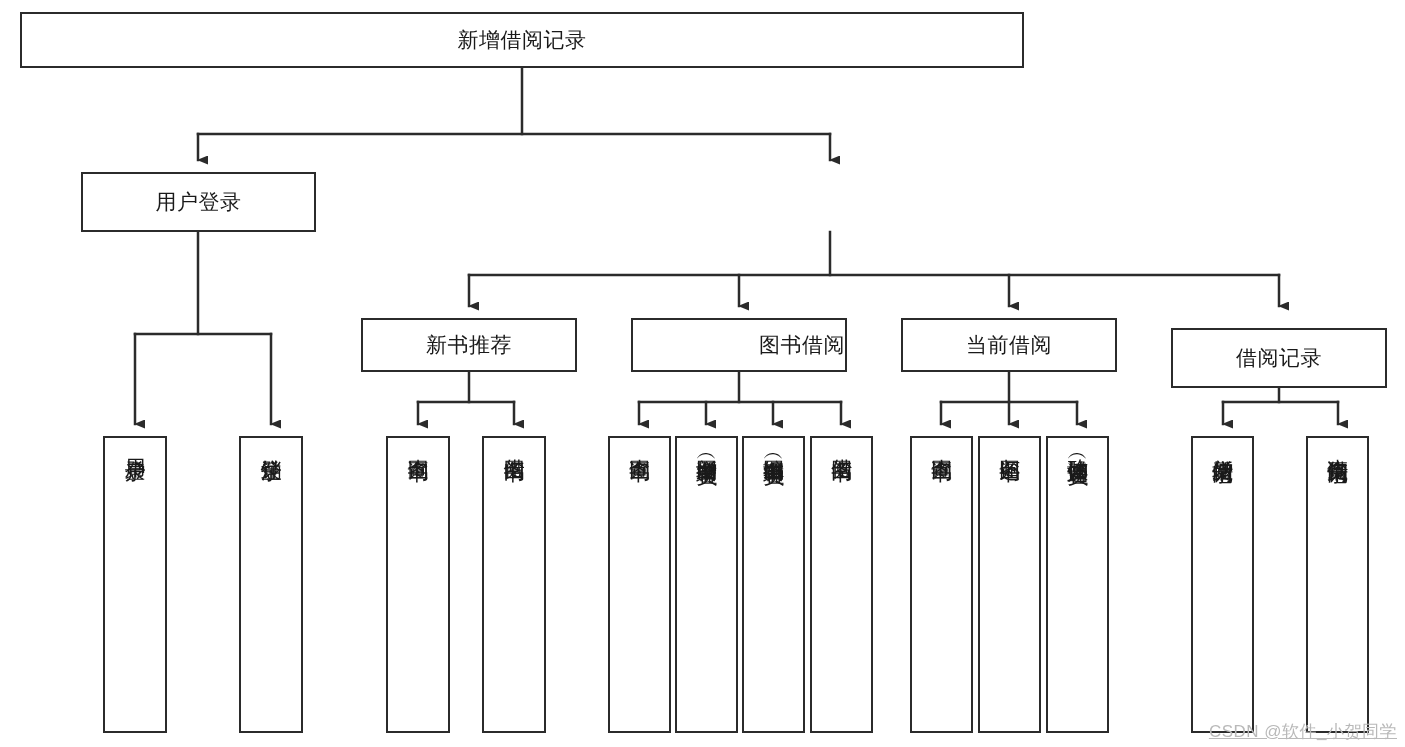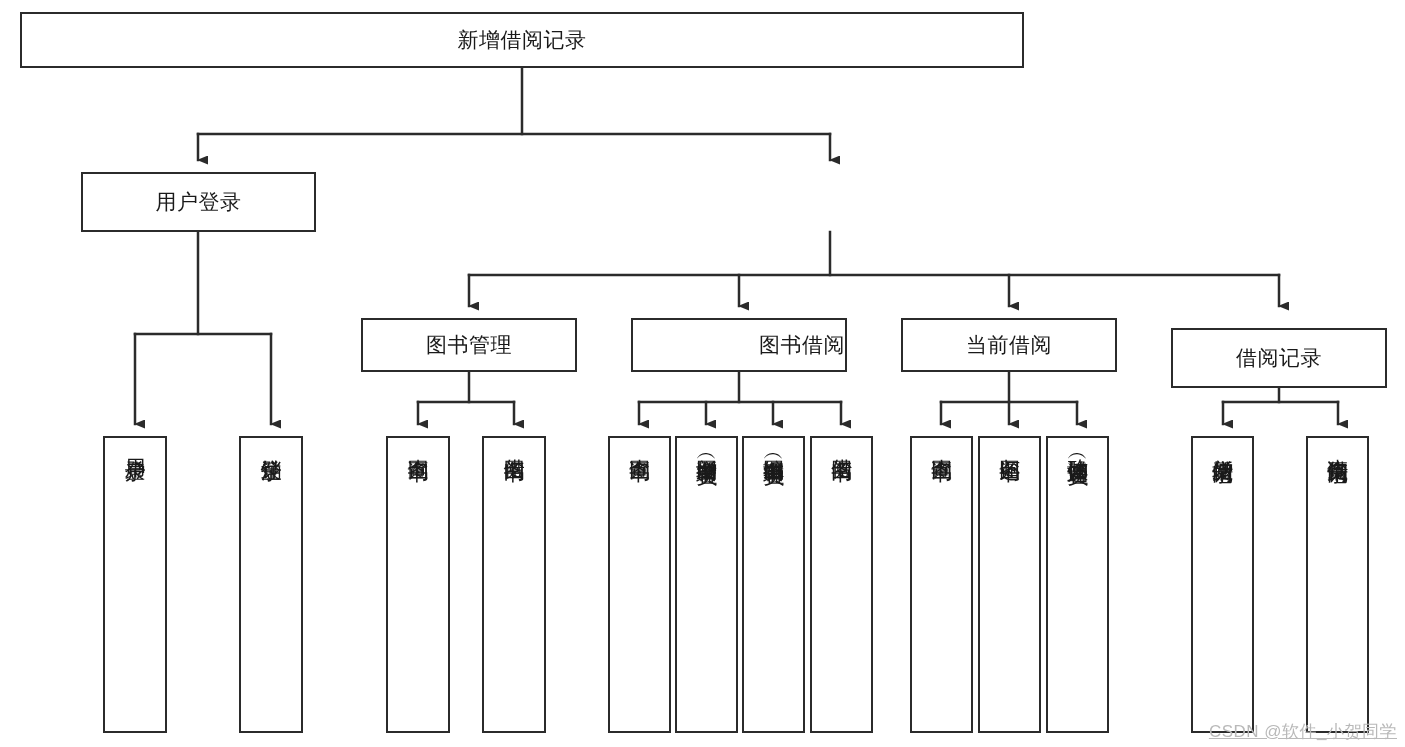--- a/index.html
+++ b/index.html
@@ -130,21 +130,21 @@
 
   <div class="node-box" style="left:20px; top:12px; width:1004px; height:56px;">
     <span class="node-label-h">新增借阅记录</span>
   </div>
 
   <div class="node-box" style="left:81px; top:172px; width:235px; height:60px;">
     <span class="node-label-h">用户登录</span>
   </div>
 
   <div class="node-box" style="left:361px; top:318px; width:216px; height:54px;">
-    <span class="node-label-h">图书管理</span>
+    <span class="node-label-h">新书推荐</span>
   </div>
   <div class="node-box" style="left:631px; top:318px; width:216px; height:54px;justify-content:flex-end;">
     <span class="node-label-h">图书借阅</span>
   </div>
   <div class="node-box" style="left:901px; top:318px; width:216px; height:54px;">
     <span class="node-label-h">当前借阅</span>
   </div>
   <div class="node-box" style="left:1171px; top:328px; width:216px; height:60px;">
     <span class="node-label-h">借阅记录</span>
   </div>

